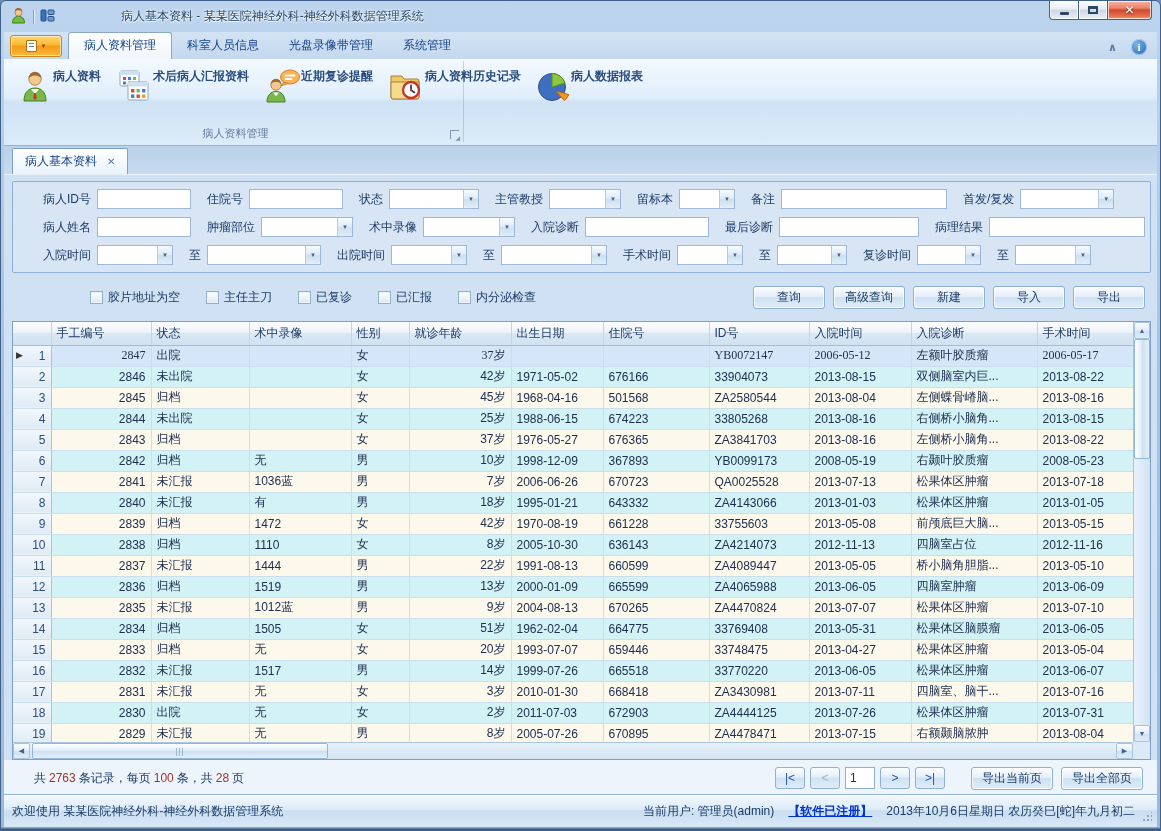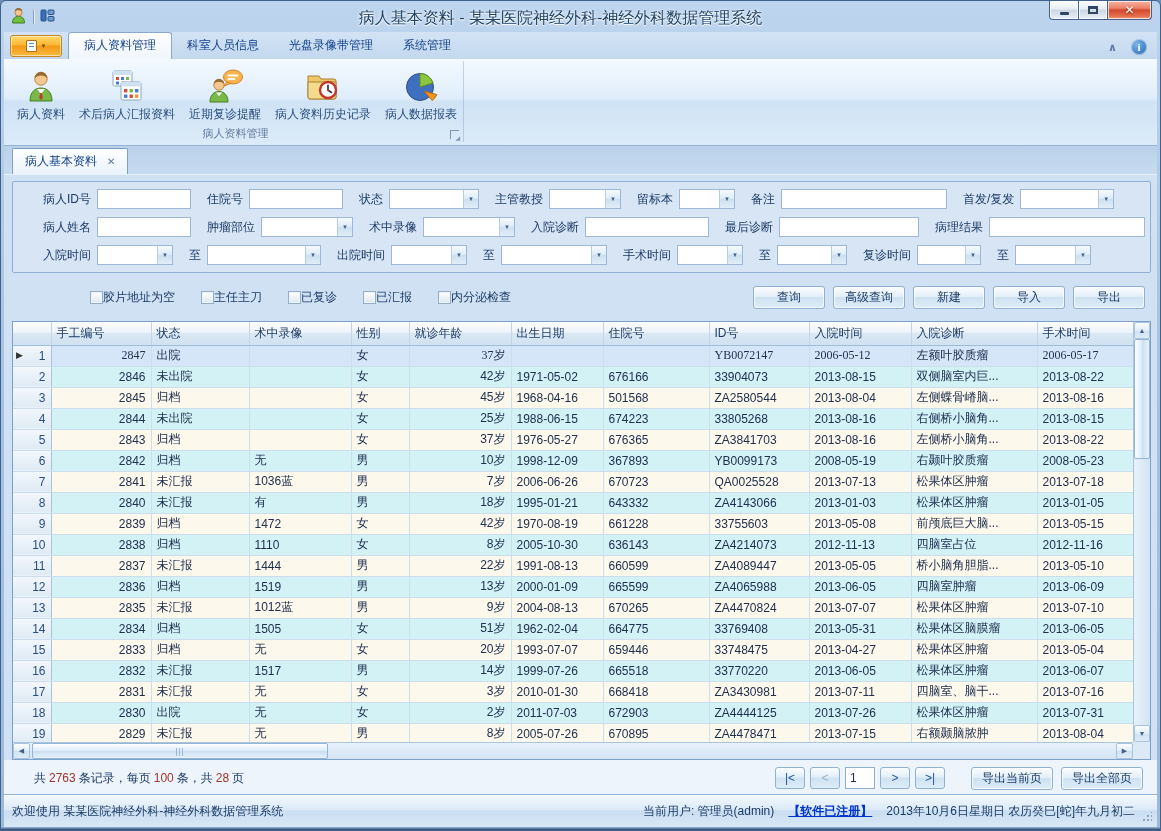--- a/index.html
+++ b/index.html
@@ -8,22 +8,22 @@
 
   .window { position:relative; width:1161px; height:831px; overflow:hidden;
     background:linear-gradient(#bdd4ee,#a9c4e2 40%,#9db9da);
     border:1px solid #40618a; border-radius:6px 6px 0 0; }
   .window::after { content:""; position:absolute; left:0; right:0; bottom:0; height:3px; background:linear-gradient(#9db9da,#25456b); }
 
   
   .titlebar { position:absolute; top:0; left:0; right:0; height:31px; }
   .qat { position:absolute; left:9px; top:6px; display:flex; align-items:center; gap:6px; }
   .qat .sep { width:1px; height:14px; background:rgba(70,100,140,.45); box-shadow:1px 0 0 rgba(255,255,255,.6); }
-  .win-title { position:absolute; left:120px; right:160px; top:7px; text-align:center; color:#1f4265;
-    text-shadow:0 0 4px #fff,0 1px 0 #fff; font-size:16px; white-space:nowrap; overflow:hidden; }
+  .win-title { position:absolute; left:120px; right:160px; top:7px; color:#1f4265;
+    text-shadow:0 0 4px #fff,0 1px 0 #fff; font-size:12px; white-space:nowrap; overflow:hidden; }
   .winbtns { position:absolute; top:0; right:8px; display:flex; }
   .wbtn { width:29px; height:19px; border:1px solid #44618c; border-top:none; display:flex; align-items:center; justify-content:center;
     background:linear-gradient(#fdfeff,#e7edf4 45%,#ccd7e4 50%,#e9eff6); box-shadow:inset 0 0 0 1px rgba(255,255,255,.7); }
   .wbtn.min { border-radius:0 0 0 4px; border-right:none; }
   .wbtn.max { border-right:none; }
   .wbtn.close { width:45px; border-radius:0 0 4px 0;
     background:linear-gradient(#f6b3a2,#ec8267 40%,#d04a2d 50%,#e6704d 85%,#f3a081); color:#fff; font-weight:bold; font-size:12px; text-shadow:0 1px 2px #7e1d08; }
   .glyph-min { width:9px; height:3px; background:#2f4763; border-radius:1px; margin-top:6px; }
   .glyph-max { width:10px; height:8px; border:2px solid #2f4763; border-top-width:3px; background:transparent; }
 
@@ -43,21 +43,21 @@
   .chev { color:#5d7ba0; font-size:11px; font-weight:bold; }
   .info-ic { width:16px; height:16px; border-radius:50%; background:radial-gradient(circle at 35% 30%,#7db5e8,#1d62b4); color:#fff;
     font-family:"Liberation Serif",serif; font-size:11px; font-weight:bold; display:flex; align-items:center; justify-content:center;
     box-shadow:inset 0 0 0 1px rgba(255,255,255,.5); }
 
   
   .ribbon { position:absolute; top:58px; left:3px; right:3px; height:87px;
     background:linear-gradient(#f3f9ff,#e0eefb 45%,#cfe3f5 50%,#dcebf8); border-bottom:1px solid #96b4d4; }
   .rgroup { position:absolute; left:4px; top:2px; bottom:3px; width:456px; border-right:1px solid rgba(125,155,195,.4); }
   .rbtns { display:flex; align-items:flex-start; padding:4px 2px 0 2px; height:64px; }
-  .rbtn { display:flex; flex-direction:column; align-items:center; padding:2px 7px; border-radius:3px; cursor:default; }
+  .rbtn { display:flex; align-items:flex-start; padding:2px 7px; border-radius:3px; cursor:default;font-weight:bold; }
   .ricon { height:38px; display:flex; align-items:center; }
   .rlabel { color:#2a4d7e; margin-top:1px; white-space:nowrap; }
   .rgroup-label { position:absolute; left:0; right:0; bottom:1px; text-align:center; color:#60799e; font-size:11px; }
   .launcher { position:absolute; right:4px; bottom:3px; width:9px; height:9px; border-left:1px solid #7e97b6; border-top:1px solid #7e97b6; }
   .launcher::after { content:"◢"; position:absolute; right:-1px; bottom:-2px; font-size:6px; color:#7e97b6; }
 
   
   .docarea { position:absolute; top:145px; left:3px; right:3px; height:650px; background:#cfe1f3; }
   .doctabs { height:29px; background:linear-gradient(#bad1ea,#c7dbf0); display:flex; align-items:flex-end; padding-left:8px;
     border-bottom:1px solid #e9f2fb; }
@@ -73,21 +73,21 @@
   .flabel.first { margin-left:0; }
   .fin { height:20px; border:1px solid #9cb8d6; background:#fff; font:inherit; padding:0 3px; color:#203050; }
   .combo { position:relative; display:inline-block; height:20px; border:1px solid #9cb8d6; background:#fff; }
   .combo .dd { position:absolute; right:0; top:0; bottom:0; width:15px; border-left:1px solid #b6cce2;
     background:linear-gradient(#f6fafd,#dcebf7 50%,#cbdff0 51%,#e2eef9); color:#44618e; font-size:6px;
     display:flex; align-items:center; justify-content:center; }
 
   
   .actionrow { position:absolute; left:8px; top:131px; width:1139px; height:40px; display:flex; align-items:center; }
   .cbs { display:flex; align-items:center; gap:26px; margin-left:78px; }
-  .cb { display:flex; align-items:center; color:#1d3b67; }
+  .cb { display:flex; align-items:center; gap:5px; color:#1d3b67; }
   .cbox { width:13px; height:13px; border:1px solid #93aec9; background:linear-gradient(#fff,#dde7f0); box-shadow:inset 0 0 0 1px #eef4f9; }
   .btns { margin-left:auto; display:flex; gap:8px; padding-right:6px; }
   .btn { min-width:72px; height:23px; border:1px solid #8fb0d2; border-radius:3px; color:#1d3b67; font:inherit;
     background:linear-gradient(#fbfdfe,#e4eff9 45%,#cfe2f2 50%,#ddecf8); box-shadow:inset 0 0 0 1px rgba(255,255,255,.75); padding:0 10px; }
 
   
   .gridbox { position:absolute; left:8px; top:175px; width:1139px; height:439px; border:1px solid #7da0c8; background:#fff; }
   .gridscroll { position:absolute; inset:0 17px 17px 0; overflow:hidden; }
   table { border-collapse:collapse; table-layout:fixed; width:1122px;padding-left:48px; }
   th { height:23px; background:linear-gradient(#fdfdfe,#ecf3fa 45%,#dbe8f4 50%,#d0e1f0);

